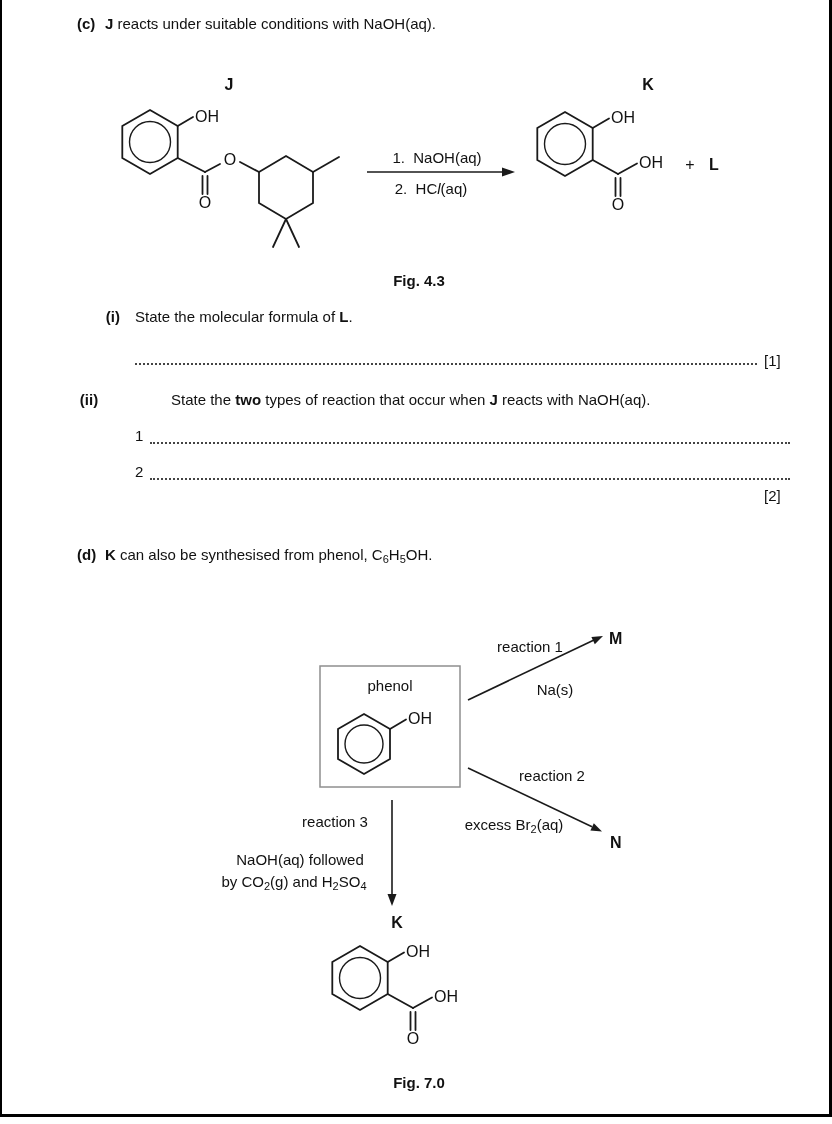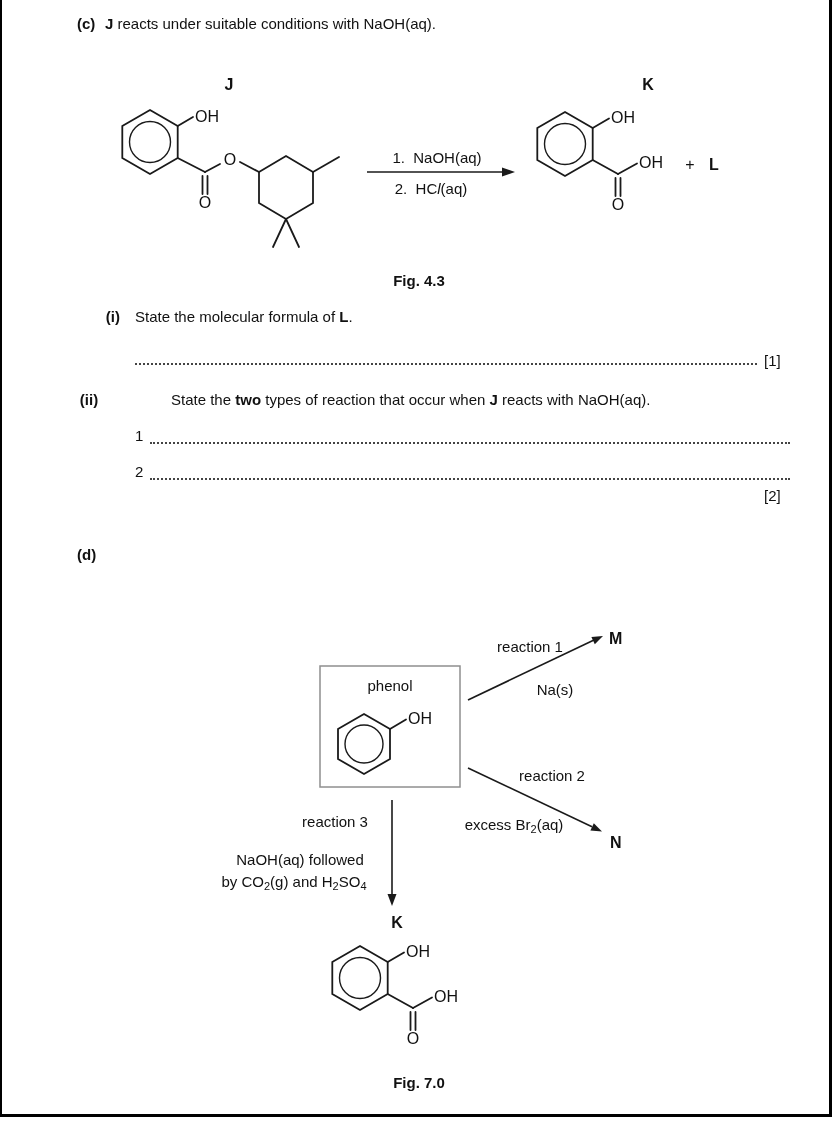--- a/index.html
+++ b/index.html
@@ -90,20 +90,21 @@
       <span>1</span>
       <div class="dots"></div>
     </div>
   <div class="abs ansrow" style="left:133px;top:464px;width:655px;height:16px;">
       <span>2</span>
       <div class="dots"></div>
     </div>
   <span class="abs" style="left:762px;top:487px;">[2]</span>
 
   <span class="abs qnum" style="left:75px;top:546px;">(d)</span>
+  <div class="abs" style="left:103px;top:546px;width:640px;"><span class="b">K</span><span> can also be synthesised from phenol, C</span><span class="sb">6</span><span>H</span><span class="sb">5</span><span>OH.</span></div>
 
   <svg class="abs" style="left:185px;top:625px;" width="460" height="450" viewBox="185 625 460 450">
 
     <g>
       <rect class="box" x="318" y="666" width="140" height="121"></rect>
       <text x="388" y="691" text-anchor="middle">phenol</text>
       <polygon class="bd" points="362,714 388,729 388,759 362,774 336,759 336,729"></polygon>
       <circle class="thin" cx="362" cy="744" r="19"></circle>
       <line class="bd" x1="388" y1="729" x2="404" y2="719.5"></line>
       <text class="atom" x="406" y="724">OH</text>

